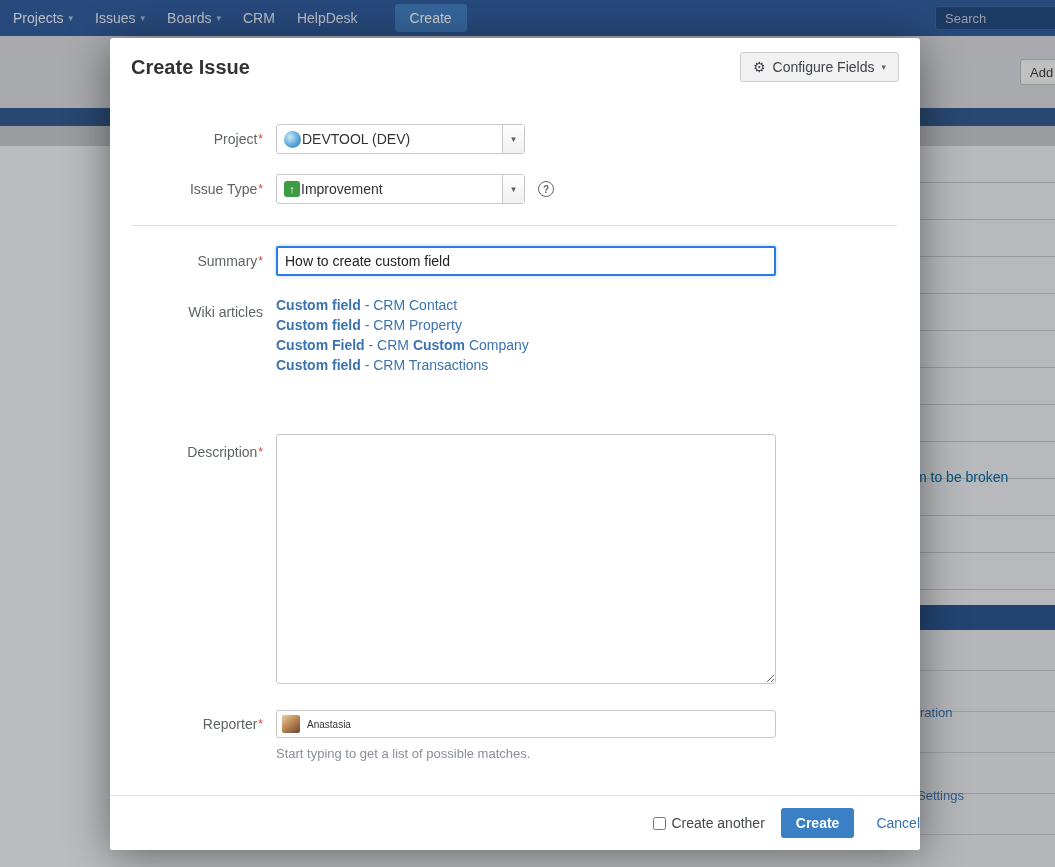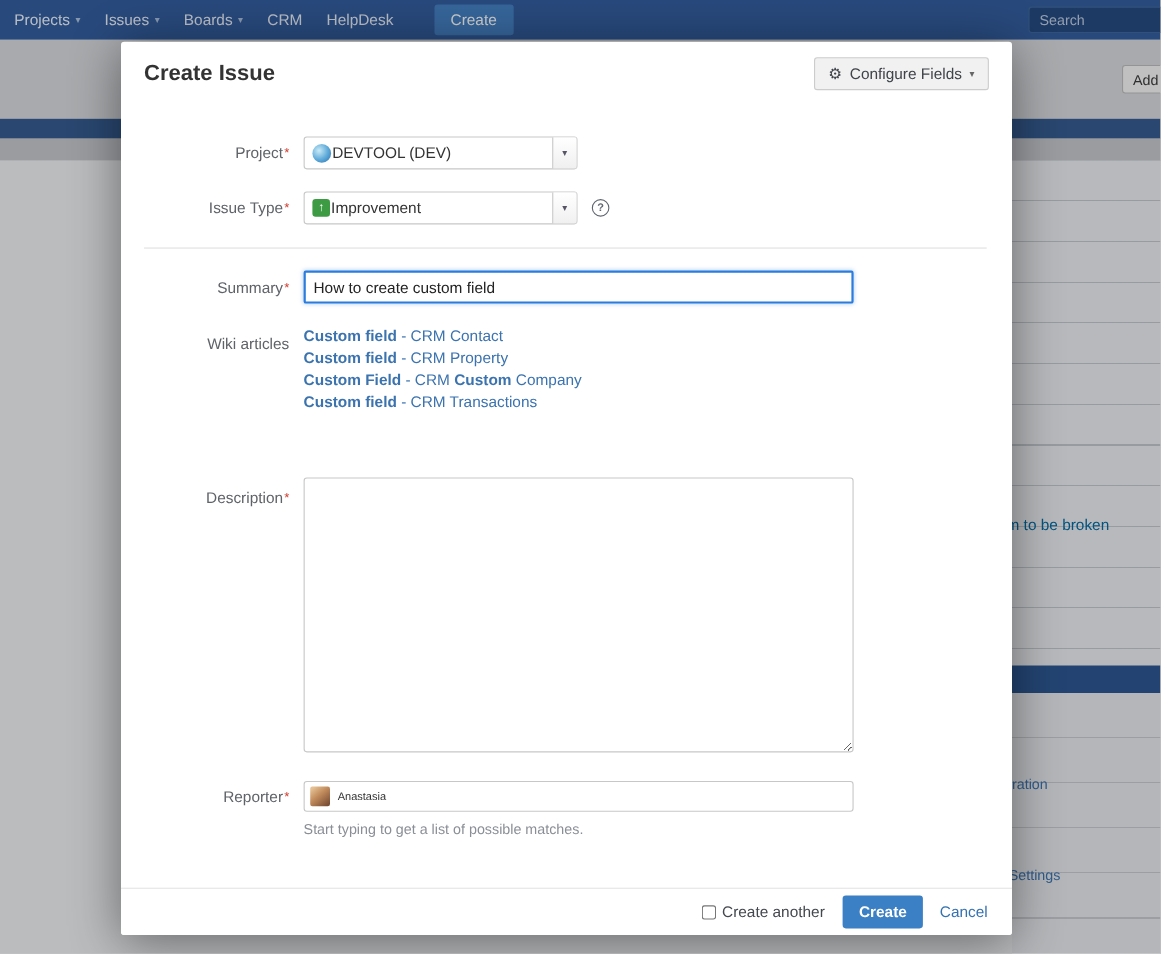--- a/index.html
+++ b/index.html
@@ -130,31 +130,31 @@
     display:flex; align-items:center; gap:7px; padding:0 5px; cursor:text;
   }
   .reporter-avatar {
     width:18px; height:18px; border-radius:2px; flex:0 0 auto;
     background:linear-gradient(140deg, #e4c093 10%, #c08a5b 45%, #7c4f35 90%);
   }
   .reporter-value { font-size:10px; color:#333; }
   .field-hint { position:absolute; left:166px; top:708px; font-size:13px; color:#8a8e96; }
 
   .m-footer {
-    position:absolute; bottom:0; left:0; right:0; height:43px;
+    position:absolute; bottom:0; left:0; right:0; height:55px;
     border-top:1px solid #e4e4e4; background:#fff;
-    display:flex; align-items:center; justify-content:flex-end; padding-right:22px;
+    display:flex; align-items:center; justify-content:flex-end; 
   }
   .create-another-box { width:13px; height:13px; margin-right:5px; }
   .create-another-label { font-size:14px; color:#44484e; }
   .create-btn {
     margin-left:16px; height:30px; padding:0 15px; background:#3b7fc4; color:#fff;
     border:none; border-radius:3px; font-size:14px; font-weight:bold; font-family:inherit; cursor:pointer;
   }
-  .cancel-link { margin-left:15px; font-size:14px; color:#3572b0; text-decoration:none; }
+  .cancel-link { margin-left:22px; font-size:14px; color:#3572b0; text-decoration:none; }
 </style>
 </head>
 <body>
 
 <div class="page">
 
   <div class="bg">
     <div class="bg-band1"></div>
     <div class="bg-blue1"></div>
     <div class="bg-band2"></div>

